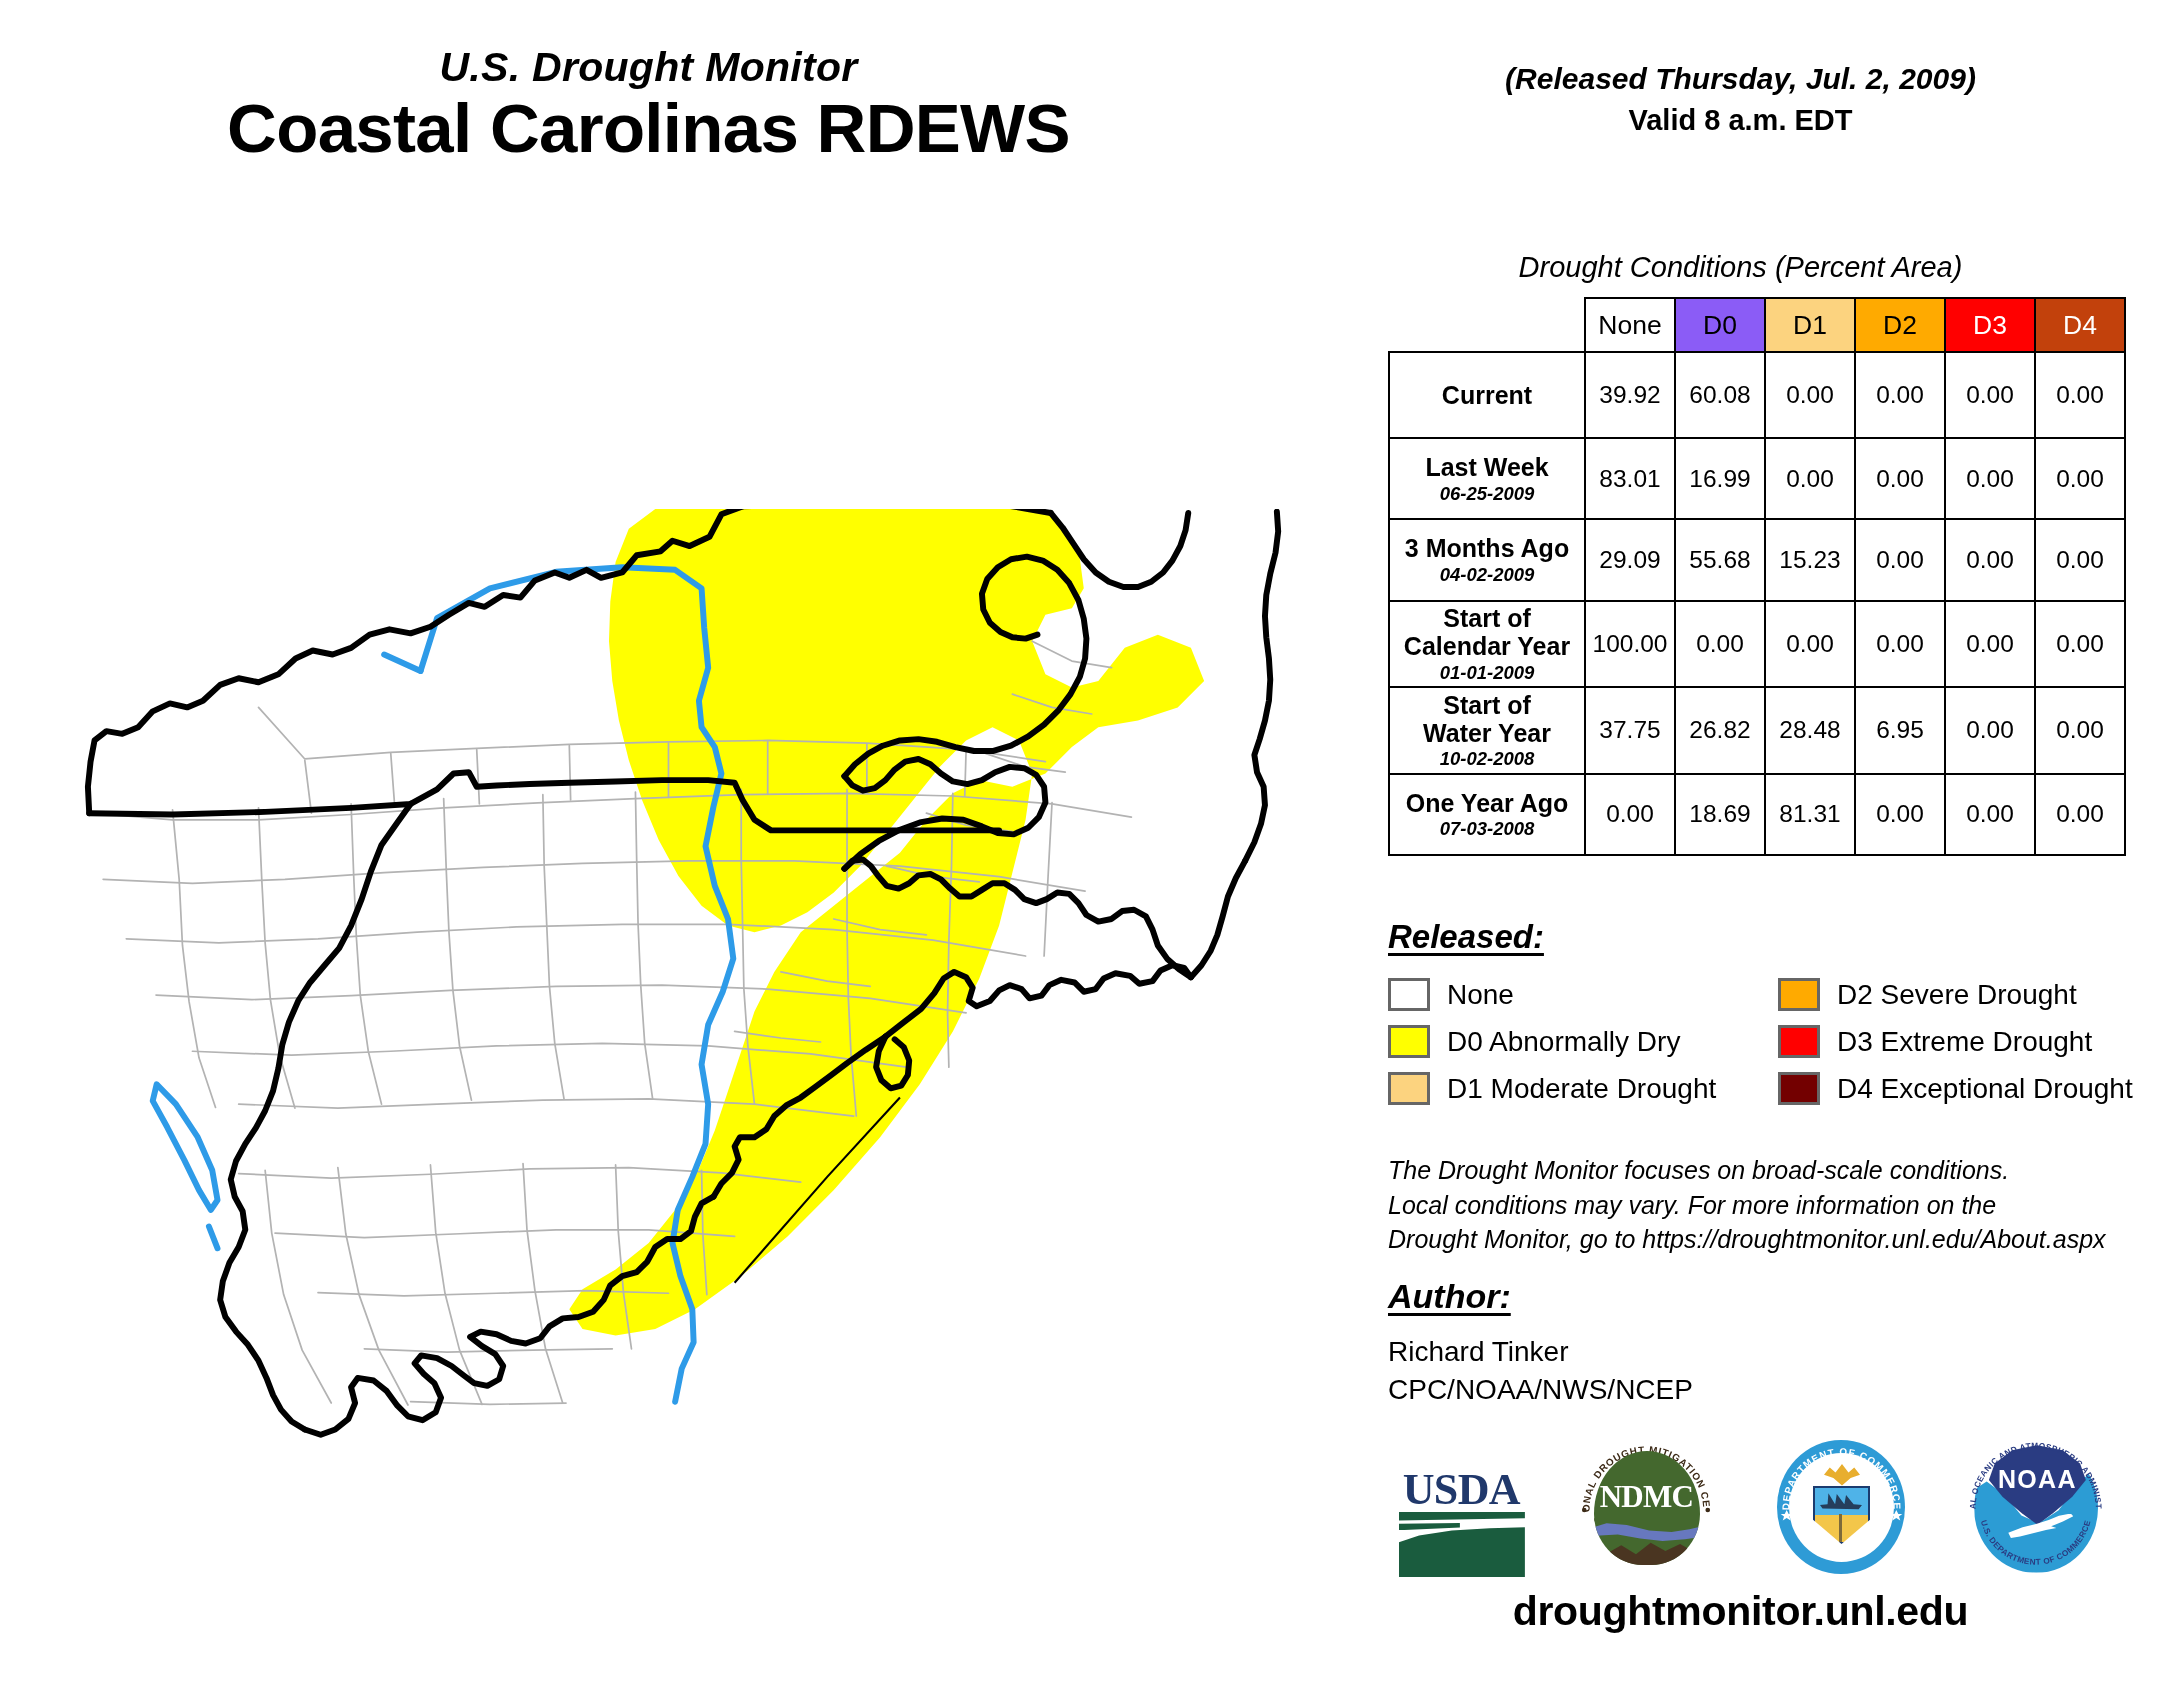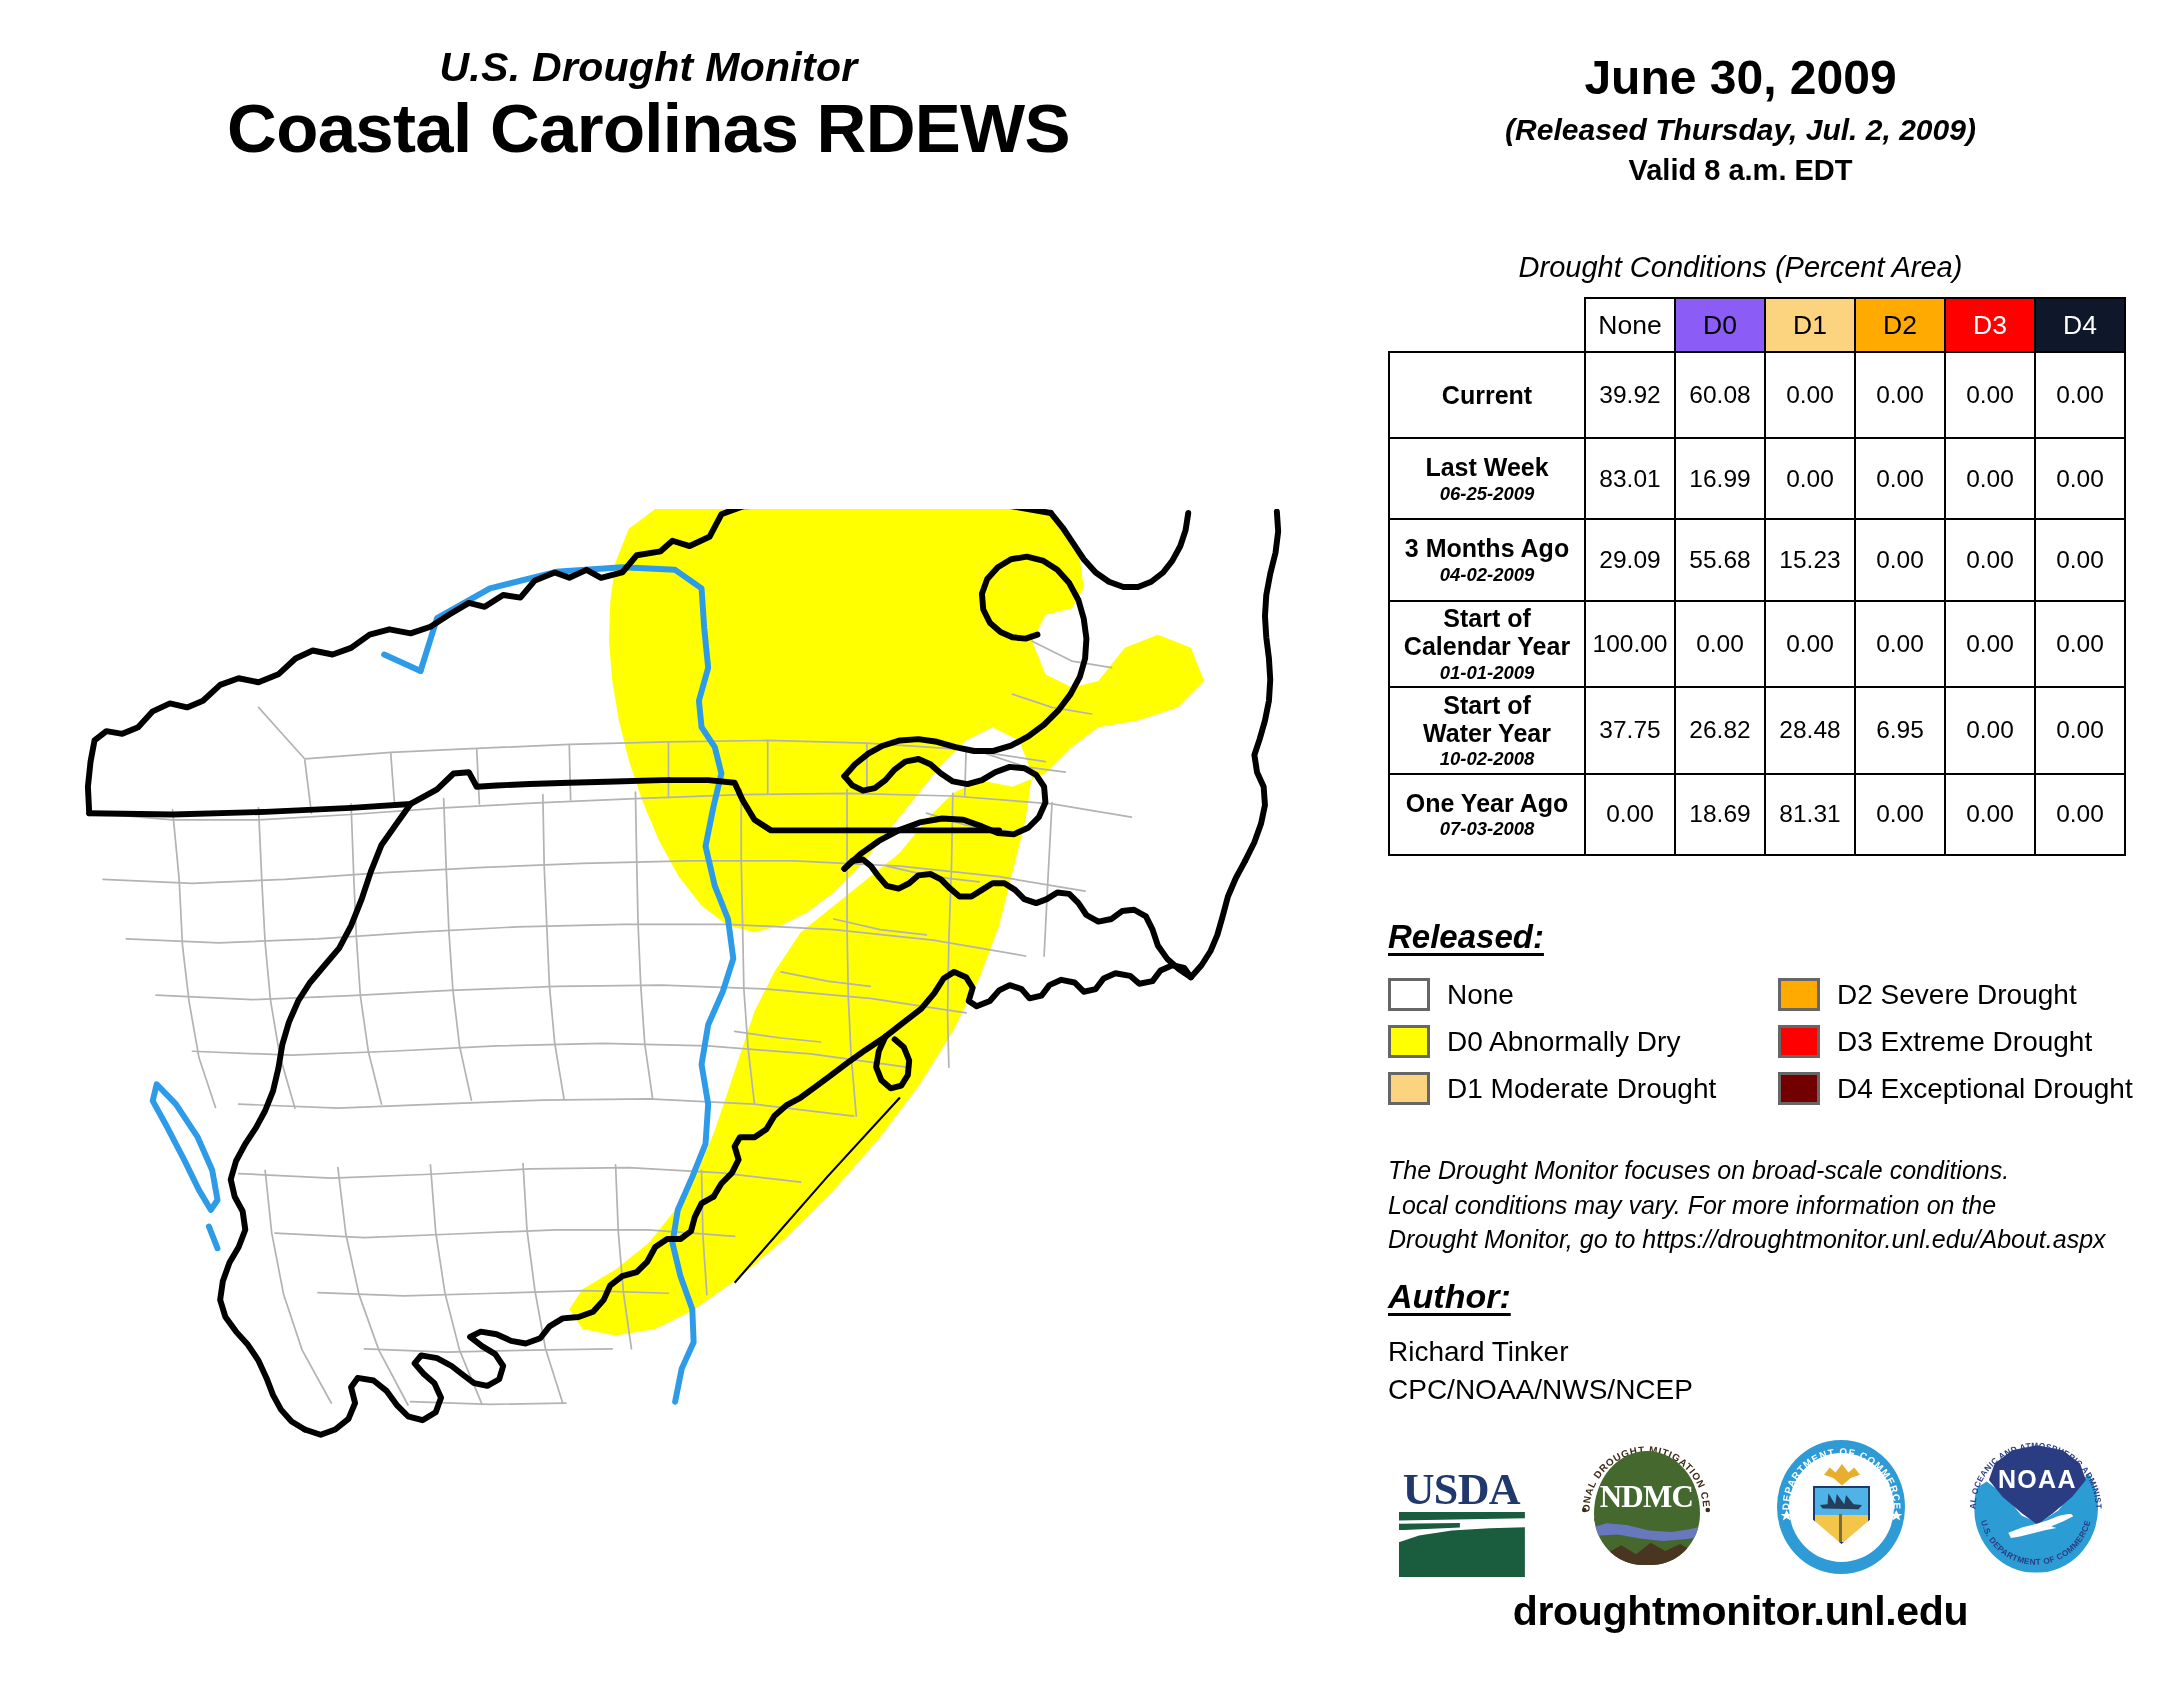--- a/index.html
+++ b/index.html
@@ -43,21 +43,21 @@
     border:2px solid #000;text-align:center;vertical-align:middle;
     font-size:24.5px;padding:0;
   }
   #cond-table thead th{height:52px;font-weight:normal;font-size:26.5px;}
   #cond-table thead th.corner{border:none;background:transparent;}
   #cond-table thead th.sw-none{background:#ffffff;}
   #cond-table thead th.sw-d0{background:#8b5cf6;}
   #cond-table thead th.sw-d1{background:#FCD37F;}
   #cond-table thead th.sw-d2{background:#FFAA00;}
   #cond-table thead th.sw-d3{background:#FF0000;color:#fff;}
-  #cond-table thead th.sw-d4{background:#0f172a;color:#fff;}
+  #cond-table thead th.sw-d4{background:#c2410c;color:#fff;}
   #cond-table tbody td{height:74px;}
   #cond-table tbody td.rowlab{
     font-weight:bold;font-size:25px;line-height:1.12;padding:2.6px 4px;
   }
   #cond-table tbody td.rowlab .sub{
     display:block;font-weight:bold;font-style:italic;font-size:18.5px;margin-top:2.6px;
   }
   #cond-table tbody tr:first-child td{height:79px;}
 
   
@@ -207,21 +207,20 @@
 </style>
 </head>
 <body>
 
 <div class="abs" id="title-block">
   <div id="dm-title">U.S. Drought Monitor</div>
   <div id="region-title">Coastal Carolinas RDEWS</div>
 </div>
 
 <div class="abs" id="date-block">
-  <div id="date-main">June 30, 2009</div>
   <div id="date-released">(Released Thursday, Jul. 2, 2009)</div>
   <div id="date-valid">Valid 8 a.m. EDT</div>
 </div>
 
 <div class="abs" id="table-caption">Drought Conditions (Percent Area)</div>
 
 <table class="abs" id="cond-table">
   <colgroup>
     <col class="rowlab">
       <col class="datacol">

